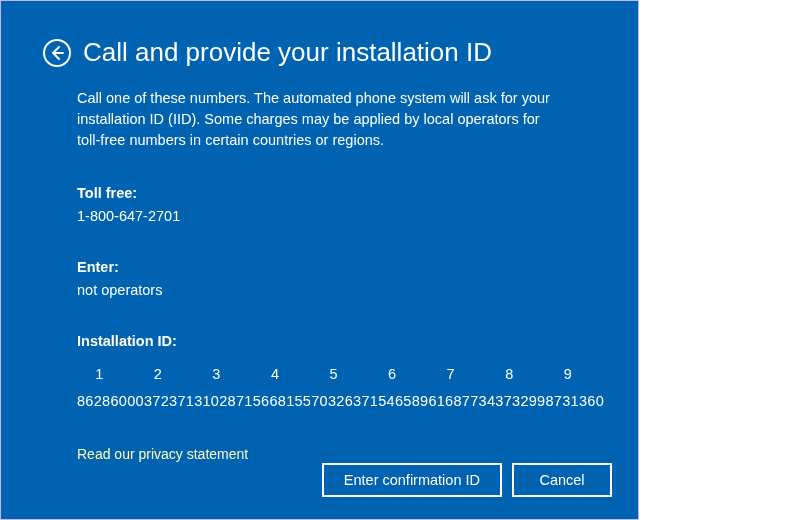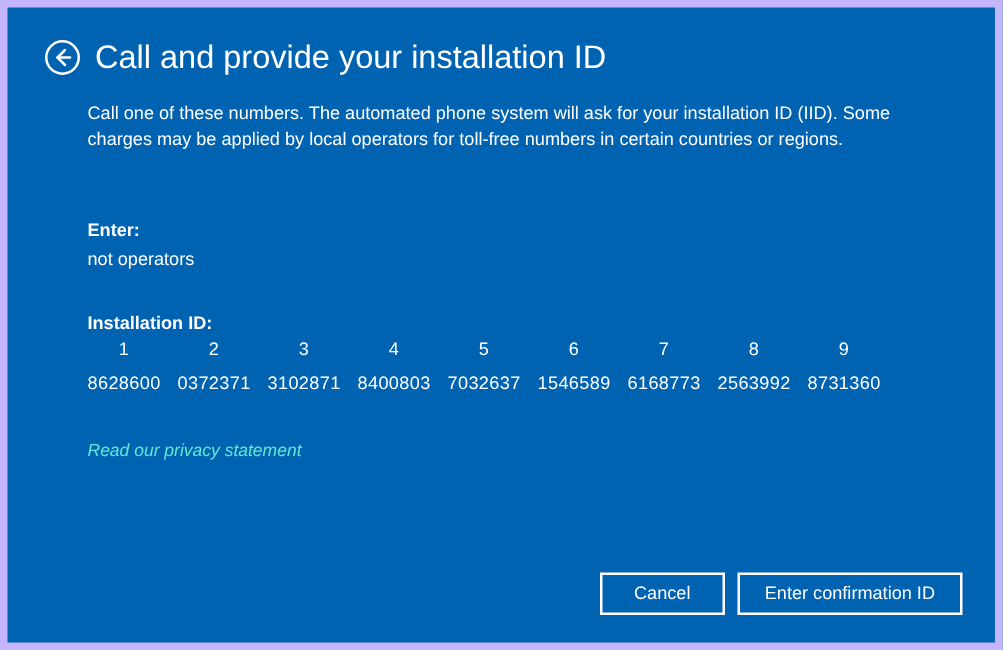--- a/index.html
+++ b/index.html
@@ -8,27 +8,27 @@
       box-sizing: border-box;
     }
     body {
       font-family: "Segoe UI", Tahoma, sans-serif;
       background: #fff;
       width: 805px;
       height: 520px;
       overflow: hidden;
     }
     .window {
-      width: 802px;
+      width: 639px;
       height: 520px;
       background: #0063B1;
-      border: 6px solid #c4b5fd;
+      border: 1px solid #c4b5fd;
       color: #fff;
       position: relative;
-      padding: 0;
+      padding: 12px;
     }
     .header {
       display: flex;
       align-items: center;
       padding: 24px 30px 10px 30px;
     }
     .back-btn {
       width: 28px;
       height: 28px;
       border: 2px solid #fff;
@@ -48,54 +48,54 @@
       font-size: 26px;
       font-weight: 300;
       line-height: 1.2;
     }
     .content {
       padding: 10px 64px 0 64px;
       font-size: 14.5px;
       line-height: 1.45;
     }
     .desc {
-      margin-bottom: 52px;
+      margin-bottom: 32px;
     }
     .section-label {
       font-weight: 600;
       margin-bottom: 2px;
     }
     .section-value {
       margin-bottom: 30px;
     }
     .iid-label {
       font-weight: 600;
+      margin-bottom: 12px;
     }
     .iid-table {
       display: flex;
       gap: 0;
       margin-bottom: 32px;
     }
     .iid-col {
       width: 72px;
       text-align: left;
     }
     .iid-idx {
       text-align: center;
       padding-bottom: 6px;
       padding-right: 14px;
     }
     .iid-val {
       letter-spacing: 0.3px;
     }
     .privacy-link {
-      color: #5eead4;
+      color: #fef9c3;
       font-size: 14px;
       cursor: pointer;
-      font-style: italic;
     }
     .footer {
       position: absolute;
       bottom: 22px;
       right: 26px;
       display: flex;
       gap: 10px;
     }
     .btn {
       border: 2px solid #fff;
@@ -119,64 +119,66 @@
         <path d="M10 2 L4 8 L10 14" stroke="#fff" stroke-width="2" fill="none" stroke-linecap="round" stroke-linejoin="round"></path>
         <line x1="4" y1="8" x2="14" y2="8" stroke="#fff" stroke-width="2" stroke-linecap="round"></line>
       </svg>
     </div>
     <div class="title">Call and provide your installation ID</div>
   </div>
 
   <div class="content">
     <div class="desc">Call one of these numbers. The automated phone system will ask for your installation ID (IID). Some charges may be applied by local operators for toll-free numbers in certain countries or regions.</div>
 
+    <div class="section-label">Toll free:</div>
+    <div class="section-value">1-800-647-2701</div>
 
     <div class="section-label">Enter:</div>
     <div class="section-value">not operators</div>
 
     <div class="iid-label">Installation ID:</div>
     <div class="iid-table">
       <div class="iid-col">
         <div class="iid-idx">1</div>
         <div class="iid-val">8628600</div>
       </div>
       <div class="iid-col">
         <div class="iid-idx">2</div>
         <div class="iid-val">0372371</div>
       </div>
       <div class="iid-col">
         <div class="iid-idx">3</div>
         <div class="iid-val">3102871</div>
       </div>
       <div class="iid-col">
         <div class="iid-idx">4</div>
-        <div class="iid-val">8400803</div>
+        <div class="iid-val">5668155</div>
       </div>
       <div class="iid-col">
         <div class="iid-idx">5</div>
         <div class="iid-val">7032637</div>
       </div>
       <div class="iid-col">
         <div class="iid-idx">6</div>
         <div class="iid-val">1546589</div>
       </div>
       <div class="iid-col">
         <div class="iid-idx">7</div>
         <div class="iid-val">6168773</div>
       </div>
       <div class="iid-col">
         <div class="iid-idx">8</div>
-        <div class="iid-val">2563992</div>
+        <div class="iid-val">4373299</div>
       </div>
       <div class="iid-col">
         <div class="iid-idx">9</div>
         <div class="iid-val">8731360</div>
       </div>
     </div>
 
     <span class="privacy-link">Read our privacy statement</span>
   </div>
 
   <div class="footer">
+    <button class="btn">Enter confirmation ID</button>
     <button class="btn">Cancel</button>
-    <button class="btn">Enter confirmation ID</button>
   </div>
 </div>
 
 </body></html>

